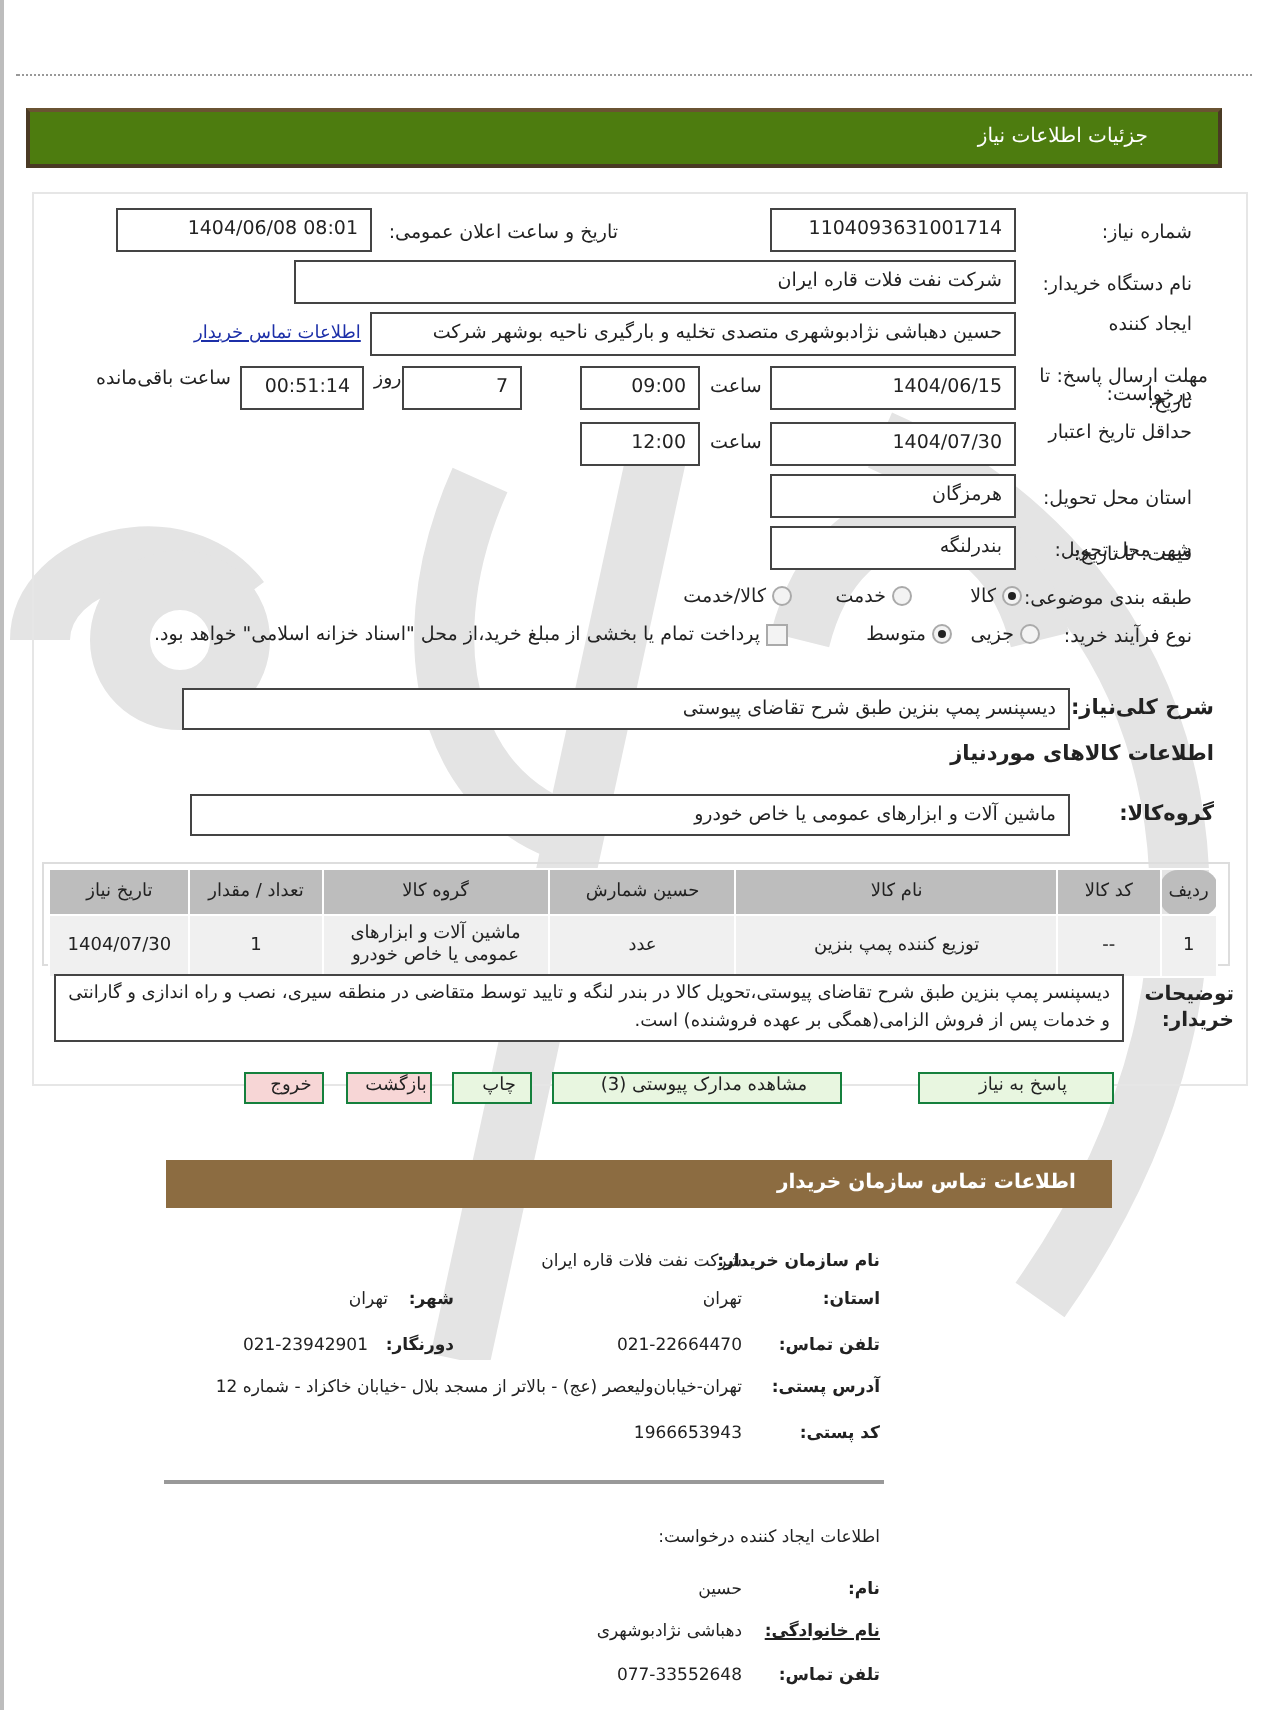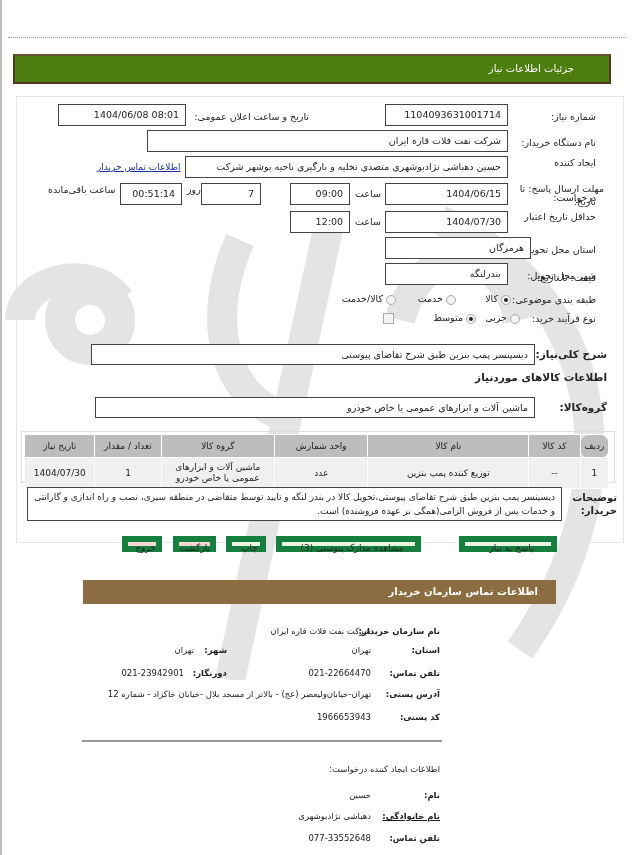--- a/index.html
+++ b/index.html
@@ -17,21 +17,21 @@
          padding:0 6px; line-height:20px; font-size:9.5px; z-index:2; white-space:nowrap; overflow:hidden; }
   .box.ltr { direction:ltr; text-align:right; }
   .radio { display:inline-block; width:8px; height:8px; border-radius:50%; border:1px solid #aaa; background:#f3f3f3; vertical-align:middle; position:relative; }
   .radio.on::after { content:""; position:absolute; left:2px; top:2px; width:4px; height:4px; border-radius:50%; background:#222; }
   .chk { display:inline-block; width:9px; height:9px; border:1px solid #aaa; background:#f3f3f3; vertical-align:middle; }
   .bold { font-weight:bold; }
   table.items { position:absolute; left:24px; top:434px; width:585px; border-collapse:collapse; z-index:2; direction:rtl; font-size:9px; }
   table.items th { background:#bdbdbd; color:#222; font-weight:normal; height:20px; border:1px solid #fff; font-size:9px; }
   table.items td { background:#f0f0f0; text-align:center; height:28px; border:1px solid #fff; line-height:11px; }
   .tblwrap { position:absolute; left:21px; top:431px; width:592px; height:50px; border:1px solid #ddd; z-index:1; }
-  .btn { position:absolute; top:536px; height:16px; border:6px solid #15803d; box-sizing:border-box; font-size:9px;
+  .btn { position:absolute; top:536px; height:16px; border:1px solid #15803d; box-sizing:border-box; font-size:9px;
          text-align:center; line-height:13px; direction:rtl; z-index:2; cursor:pointer;padding-left:7px; }
   .btn.g { background:#e8f6e0; }
   .btn.r { background:#f7d6d6; }
   .hdr2 { position:absolute; left:83px; top:580px; width:473px; height:24px; background:#8c6c41; color:#fff;
           font-weight:bold; direction:rtl; font-size:10px; line-height:24px; padding-right:18px; box-sizing:border-box; z-index:2; }
   .c-lbl { position:absolute; direction:rtl; font-size:8.5px; font-weight:bold; color:#222; z-index:2; white-space:nowrap; }
   .c-val { position:absolute; direction:rtl; font-size:8.5px; color:#222; z-index:2; white-space:nowrap; }
   .sep { position:absolute; left:82px; width:360px; top:740px; border-top:2px solid #999; z-index:2; }
   .link { color:#1c2fa8; text-decoration:underline; cursor:pointer; }
 </style>
@@ -81,21 +81,21 @@
 <div class="box ltr" style="left:120px;top:183px;width:62px;height:22px;">00:51:14</div>
 <div class="lbl" style="left:48px;top:184px;">ساعت باقی‌مانده</div>
 
 <div class="lbl" style="right:38px;top:211px;">حداقل تاریخ اعتبار</div>
 <div class="lbl" style="right:38px;top:228px;margin-top:44px;">قیمت: تا تاریخ:</div>
 <div class="box ltr" style="left:385px;top:211px;width:123px;height:22px;">1404/07/30</div>
 <div class="lbl" style="left:355px;top:216px;">ساعت</div>
 <div class="box ltr" style="left:290px;top:211px;width:60px;height:22px;">12:00</div>
 
 <div class="lbl" style="right:38px;top:244px;">استان محل تحویل:</div>
-<div class="box" style="left:385px;top:237px;width:146px;height:22px;">هرمزگان</div>
+<div class="box" style="left:385px;top:237px;width:123px;height:22px;">هرمزگان</div>
 
 <div class="lbl" style="right:38px;top:270px;">شهر محل تحویل:</div>
 <div class="box" style="left:385px;top:263px;width:123px;height:22px;">بندرلنگه</div>
 
 <div class="lbl" style="right:38px;top:294px;">طبقه بندی موضوعی:</div>
 <div class="lbl" style="right:123px;top:293px;">
   <span class="radio on"></span>
   <span>کالا</span>
 </div>
 <div class="lbl" style="right:178px;top:293px;">
@@ -111,36 +111,37 @@
 <div class="lbl" style="right:114px;top:312px;">
   <span class="radio"></span>
   <span>جزیی</span>
 </div>
 <div class="lbl" style="right:158px;top:312px;">
   <span class="radio on"></span>
   <span>متوسط</span>
 </div>
 <div class="lbl" style="right:240px;top:312px;">
   <span class="chk"></span>
+  <span>پرداخت تمام یا بخشی از مبلغ خرید،از محل "اسناد خزانه اسلامی" خواهد بود.</span>
 </div>
 
 <div class="lbl bold" style="right:27px;top:348px;font-size:10.5px;">شرح کلی‌نیاز:</div>
 <div class="box" style="left:91px;top:344px;width:444px;height:21px;">دیسپنسر پمپ بنزین طبق شرح تقاضای پیوستی</div>
 <div class="lbl bold" style="right:27px;top:371px;font-size:10.5px;">اطلاعات کالاهای موردنیاز</div>
 <div class="lbl bold" style="right:27px;top:401px;font-size:10.5px;">گروه‌کالا:</div>
 <div class="box" style="left:95px;top:397px;width:440px;height:21px;">ماشین آلات و ابزارهای عمومی یا خاص خودرو</div>
 
 <div class="tblwrap"></div>
 <table class="items">
   <thead>
     <tr>
       <th style="width:24px;border-radius:9px;">ردیف</th>
       <th style="width:46px;">کد کالا</th>
       <th style="width:150px;">نام کالا</th>
-      <th style="width:86px;">واحد شمارش</th>
+      <th style="width:86px;">حسین شمارش</th>
       <th style="width:105px;">گروه کالا</th>
       <th style="width:60px;">تعداد / مقدار</th>
       <th style="width:64px;">تاریخ نیاز</th>
     </tr>
   </thead>
   <tbody>
     <tr>
       <td>1</td>
       <td>--</td>
       <td>توزیع کننده پمپ بنزین</td>

